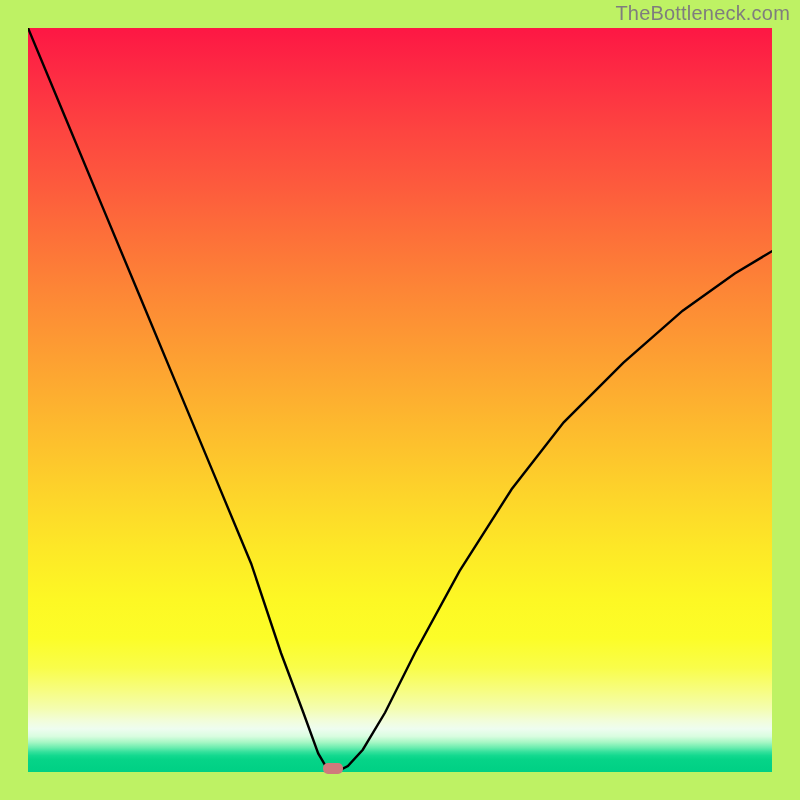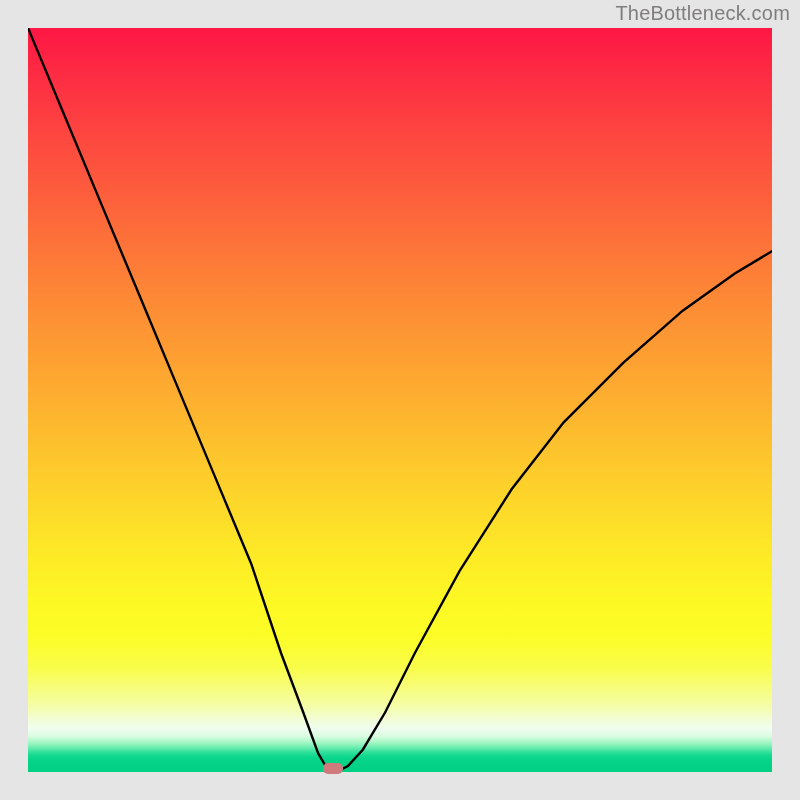--- a/index.html
+++ b/index.html
@@ -10,21 +10,21 @@
     background: #000;
     overflow: hidden;
     font-family: Arial, Helvetica, sans-serif;
   }
   .frame {
     position: absolute;
     top: 0;
     left: 0;
     width: 800px;
     height: 800px;
-    background: #e5e5e5;
+    background: #bef264;
   }
   .plot {
     position: absolute;
     left: 28px;
     top: 28px;
     width: 744px;
     height: 744px;
     background: linear-gradient(to bottom,
       #fd1744 0%,
       #fd2e43 7%,

